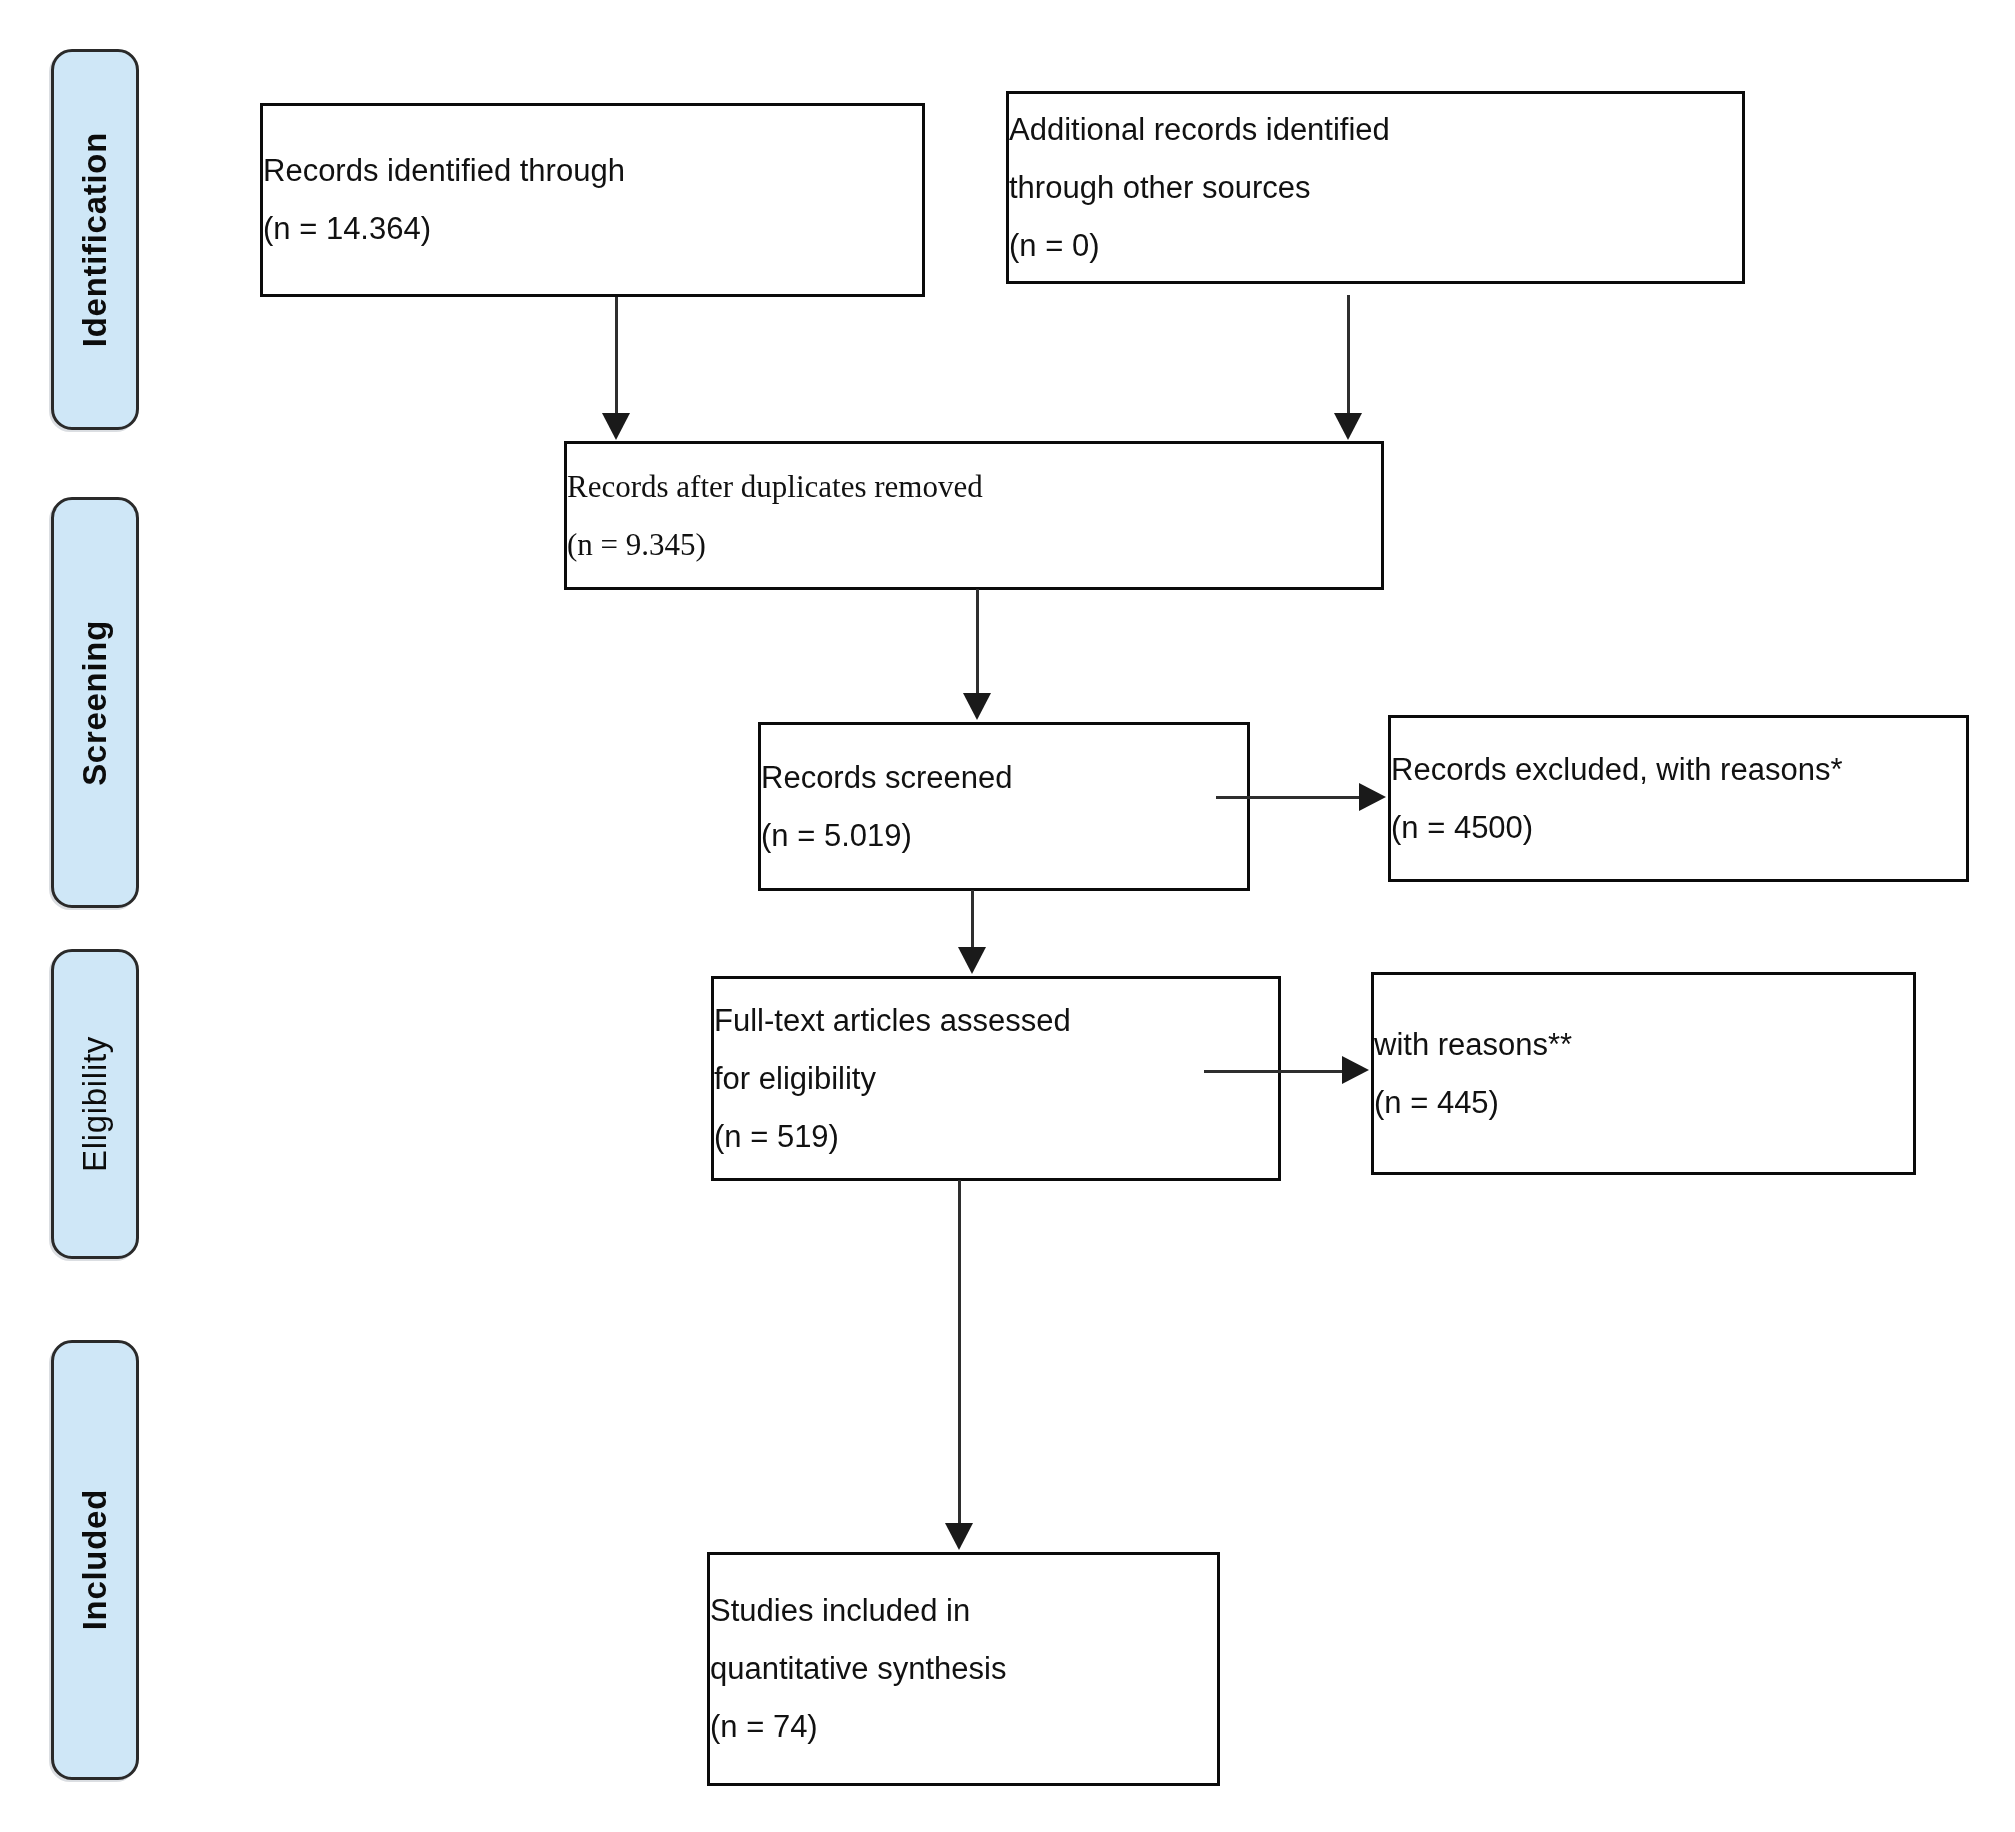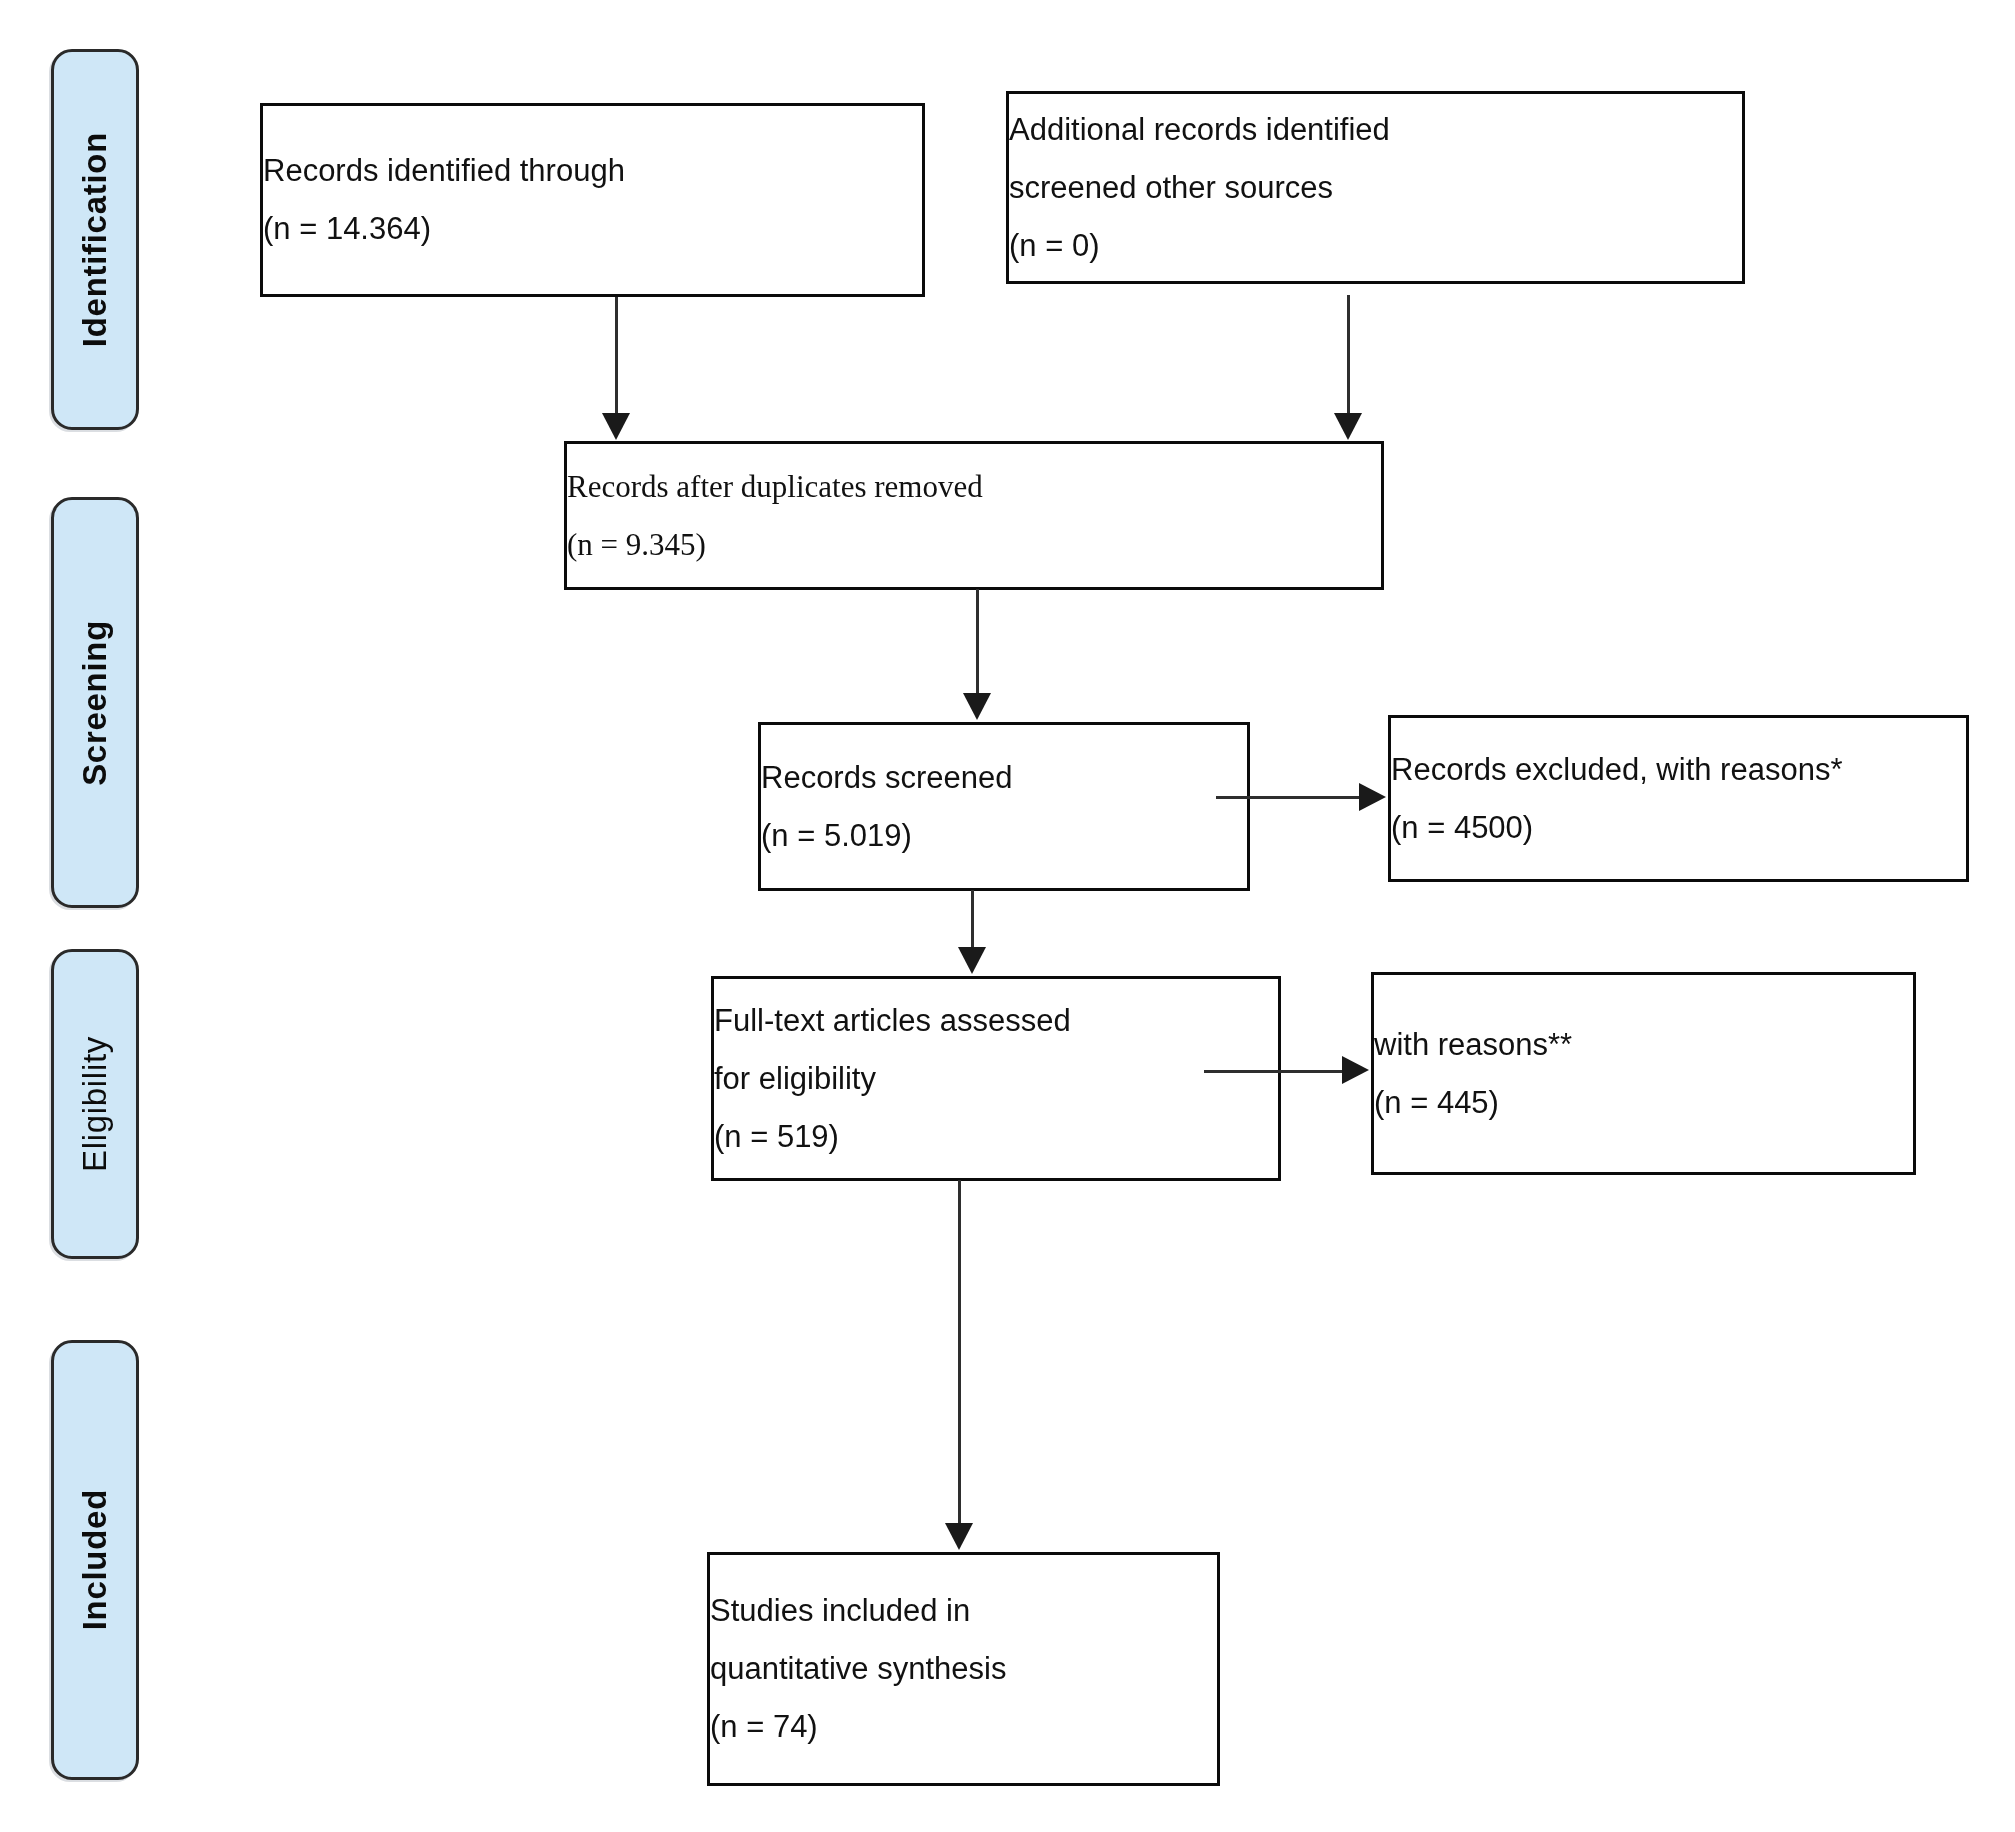--- a/index.html
+++ b/index.html
@@ -98,21 +98,21 @@
     <span class="vtext">Included</span>
   </div>
 
   <div class="fbox" style="left:260px;top:103px;width:665px;height:194px;">
     <span>Records identified through</span>
     <span>(n = 14.364)</span>
   </div>
 
   <div class="fbox" style="left:994px;top:91px;width:739px;height:193px;margin-left:12px;">
     <span>Additional records identified</span>
-    <span>screened other sources</span>
+    <span>through other sources</span>
     <span>(n = 0)</span>
   </div>
 
   <div class="fbox" style="left:564px;top:441px;width:820px;height:149px;font-family:Liberation Serif, serif;">
     <span>Records after duplicates removed</span>
     <span>(n = 9.345)</span>
   </div>
 
   <div class="fbox" style="left:725px;top:722px;width:492px;height:169px;margin-left:33px;">
     <span>Records screened</span>

